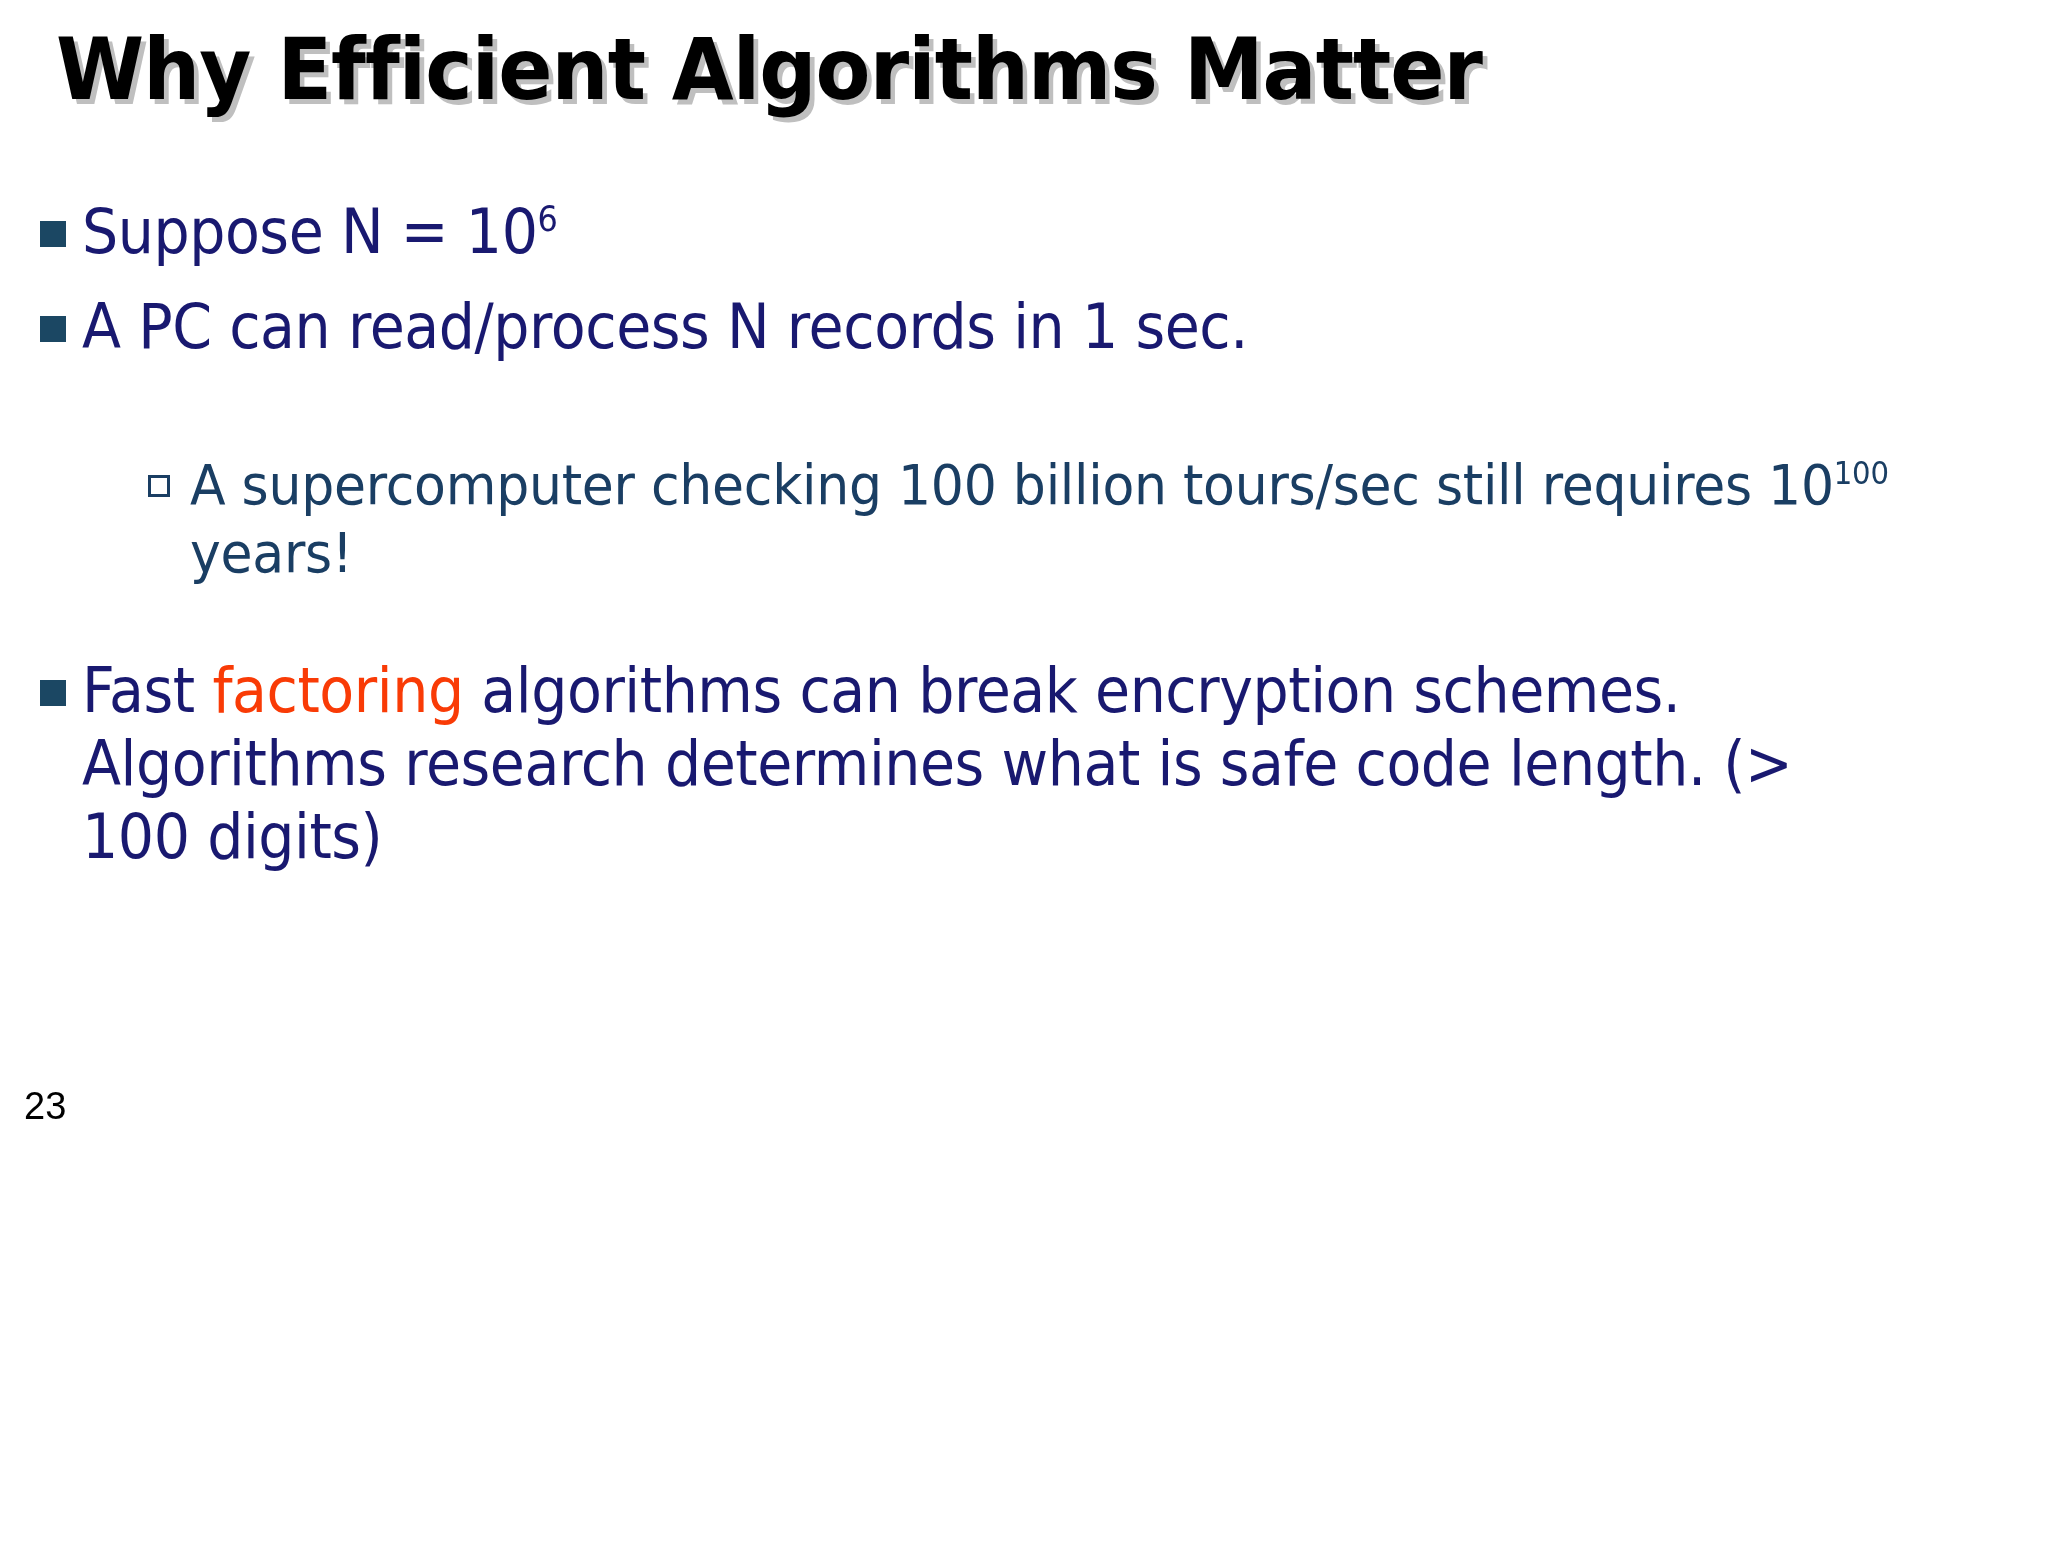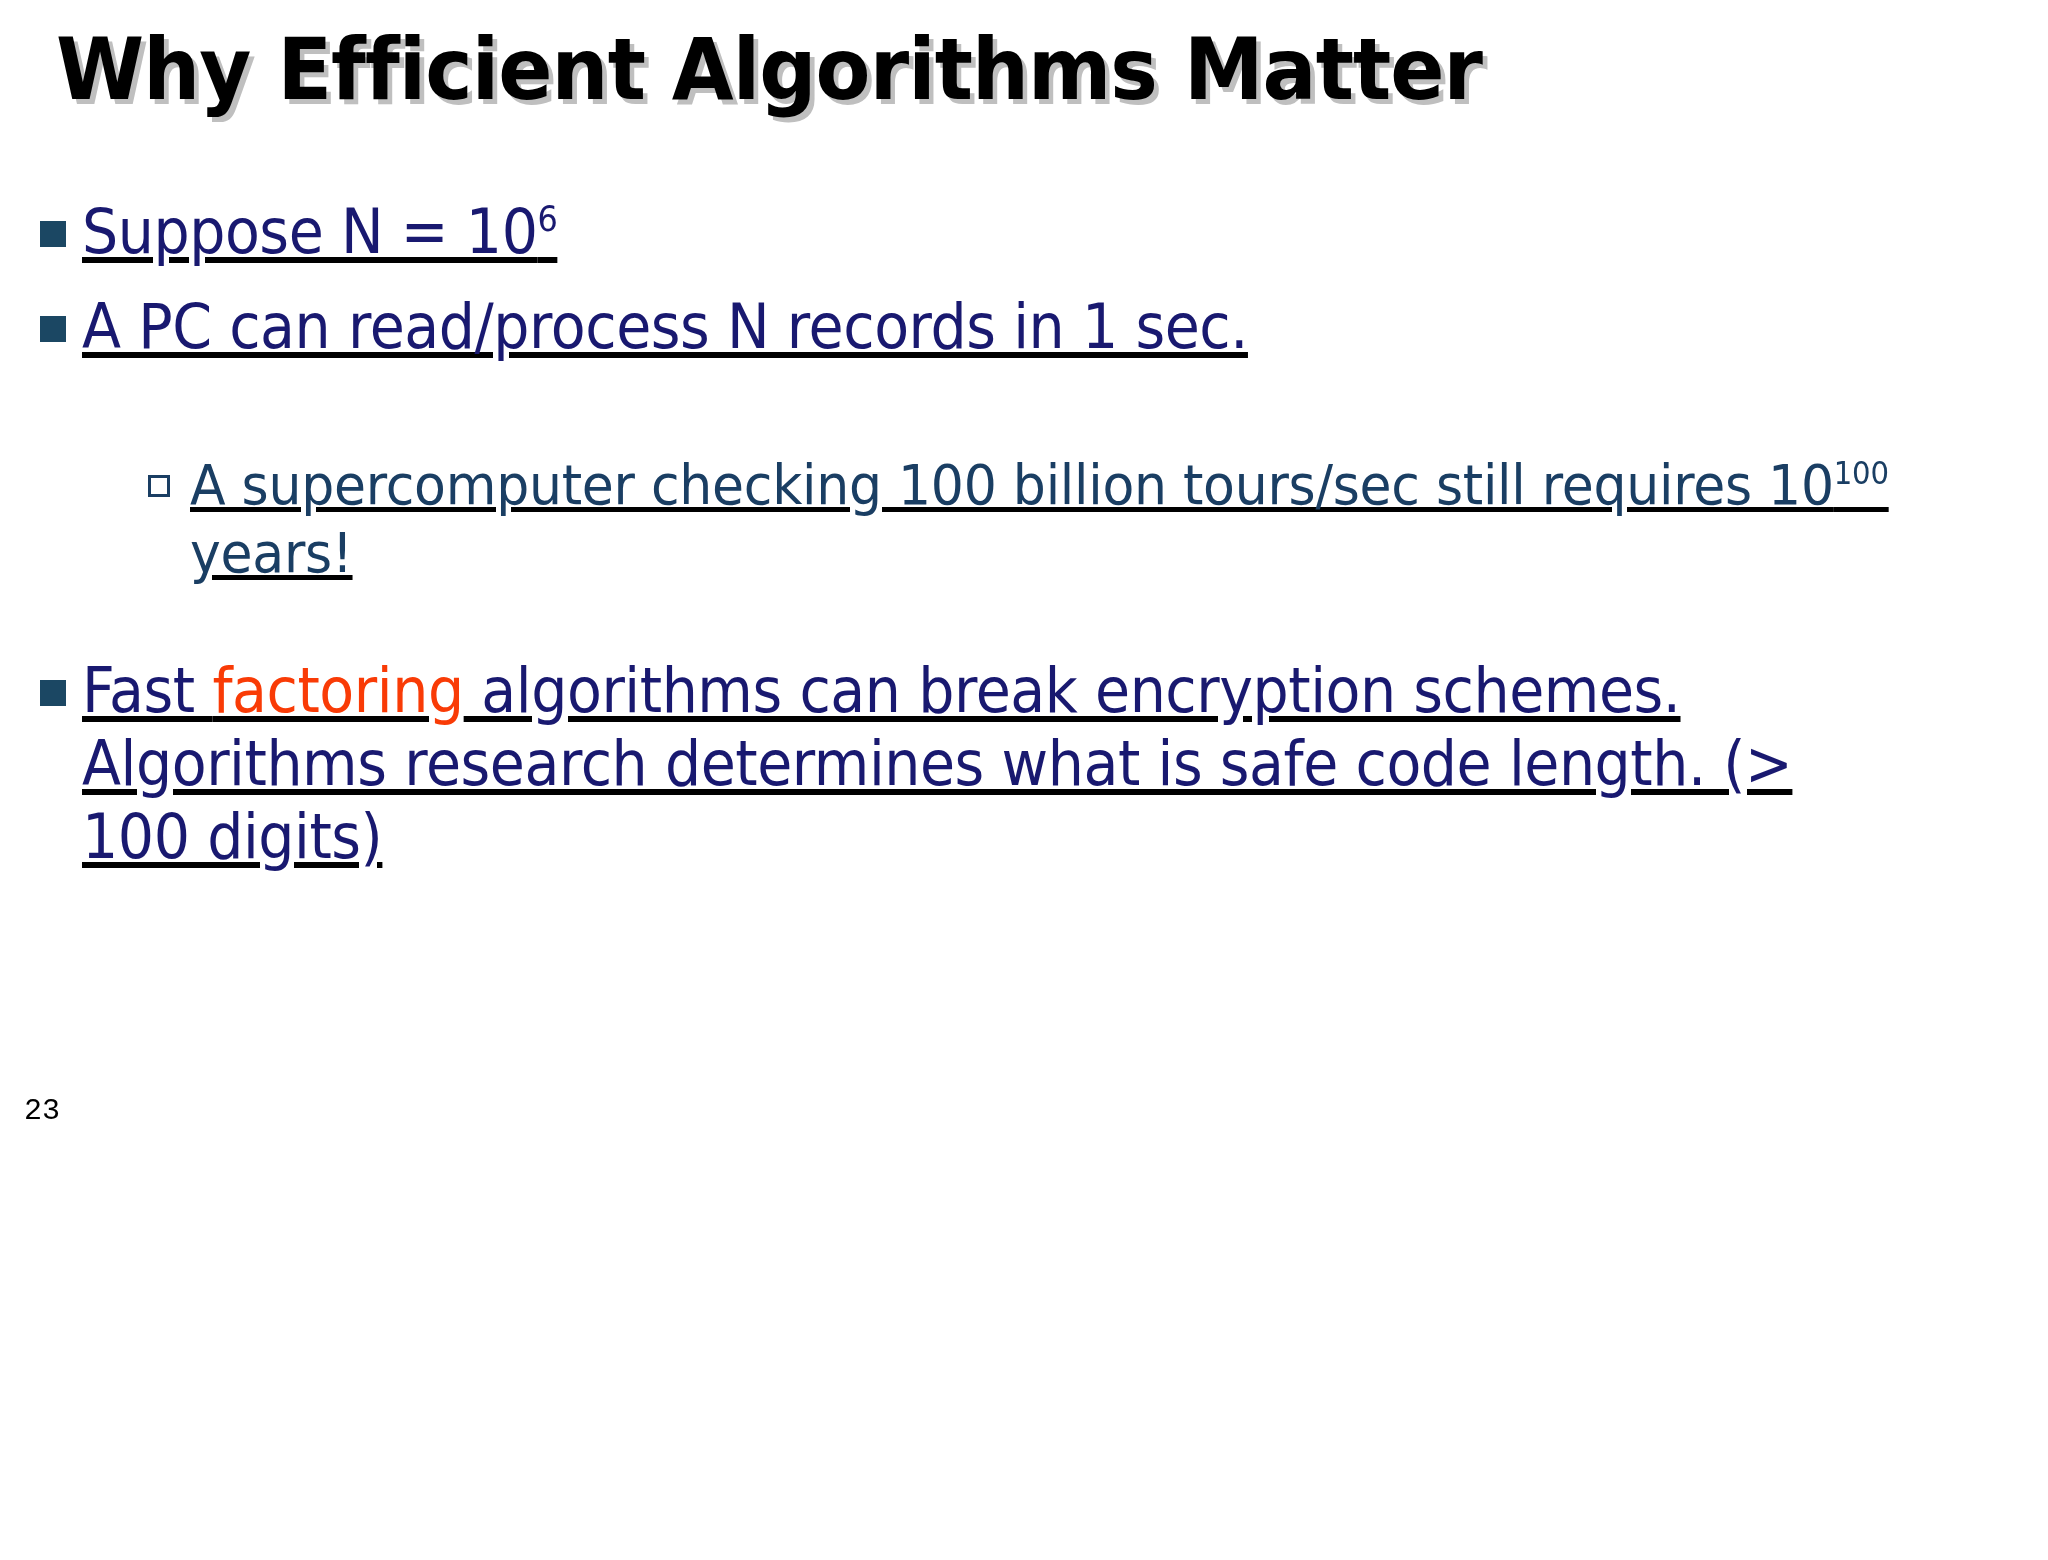--- a/index.html
+++ b/index.html
@@ -44,21 +44,20 @@
     position: absolute;
     left: 40px;
     top: 195px;
     width: 1980px;
   }
 
   .bullet-row {
     display: flex;
     align-items: flex-start;
     margin: 0;
-    text-decoration: underline;
   }
 
   
   .lvl1 {
     margin-bottom: 22px;
   }
 
   .marker-l1 {
     flex: 0 0 auto;
     width: 26px;
@@ -123,22 +122,22 @@
 
   .spacer-line-small {
     height: 58px;
   }
 
   
   #page-number {
     position: absolute;
     left: 24px;
     bottom: 22px;
-    font-family: Liberation Mono, monospace;
-    font-size: 30px;
+    font-family: Liberation Sans, sans-serif;
+    font-size: 38px;
     color: #000000;
   }
 </style>
 </head>
 <body>
 
 <div id="slide">
 
   <div id="slide-title">Why Efficient Algorithms Matter</div>
 

